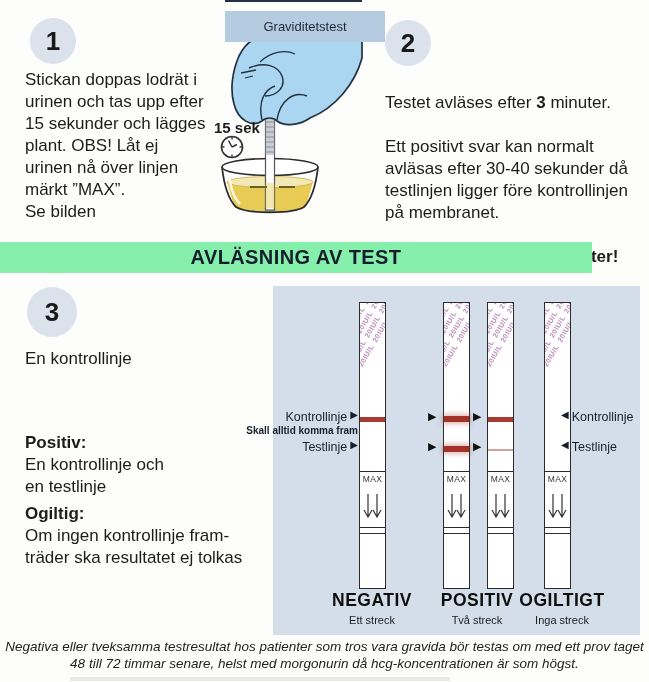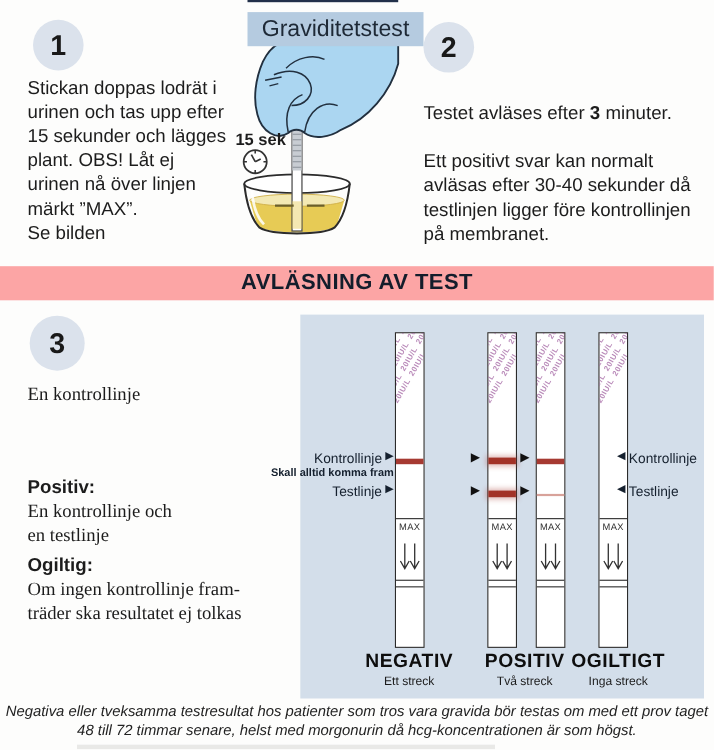--- a/index.html
+++ b/index.html
@@ -13,41 +13,41 @@
   
   .numcircle{border-radius:50%;background:#dbe2ec;display:flex;align-items:center;justify-content:center;
              font-weight:800;font-size:26px;color:#191919;}
   .c1{left:30px;top:18px;width:46px;height:46px;}
   .c2{left:385px;top:20px;width:46px;height:46px;}
   .c3{left:27px;top:287px;width:50px;height:50px;}
 
   
   .titlebox{left:225px;top:11px;width:160px;height:31px;background:#b5cbe0;
             display:flex;align-items:center;justify-content:center;
-            font-size:21px;font-weight:500;color:#1e2936;z-index:4;}
+            font-size:13px;font-weight:500;color:#1e2936;z-index:4;}
 
   
   .steptext{font-size:17px;line-height:22px;white-space:pre-line;}
   .s1text{left:25px;top:69px;width:210px;}
   .s2text{left:385px;top:70px;width:255px;}
   .warn{font-weight:800;}
 
   
   .timer{left:214px;top:119px;font-size:15px;font-weight:600;z-index:5;}
   .clock{left:219px;top:134px;z-index:5;}
 
   
-  .band{left:0;top:242px;width:649px;height:31px;background:#fca5a5;
+  .band{left:0;top:242px;width:592px;height:31px;background:#86efac;
         display:flex;align-items:center;justify-content:center;
         font-size:20px;font-weight:800;letter-spacing:.4px;color:#131d2b;}
 
   
   .blk{left:25px;width:245px;font-size:17px;line-height:22px;}
   .blk .h{font-weight:800;}
-  .blk .b{white-space:pre-line;font-family:Liberation Serif, serif;}
+  .blk .b{white-space:pre-line;}
   .b1{top:348px;} .b2{top:432px;} .b3{top:503px;}
 
   
   .panel{left:273px;top:286px;width:367px;height:349px;background:#d3deea;}
 
   
   .strip{position:absolute;top:302px;width:25px;height:285px;background:#ffffff;
          border:1.5px solid #2b2b2b;box-sizing:content-box;z-index:2;}
   .s1{left:359px;} .s2{left:443px;} .s3{left:487px;} .s4{left:544px;}
   .pattern{position:absolute;top:0;left:0;width:100%;height:102px;overflow:hidden;}

